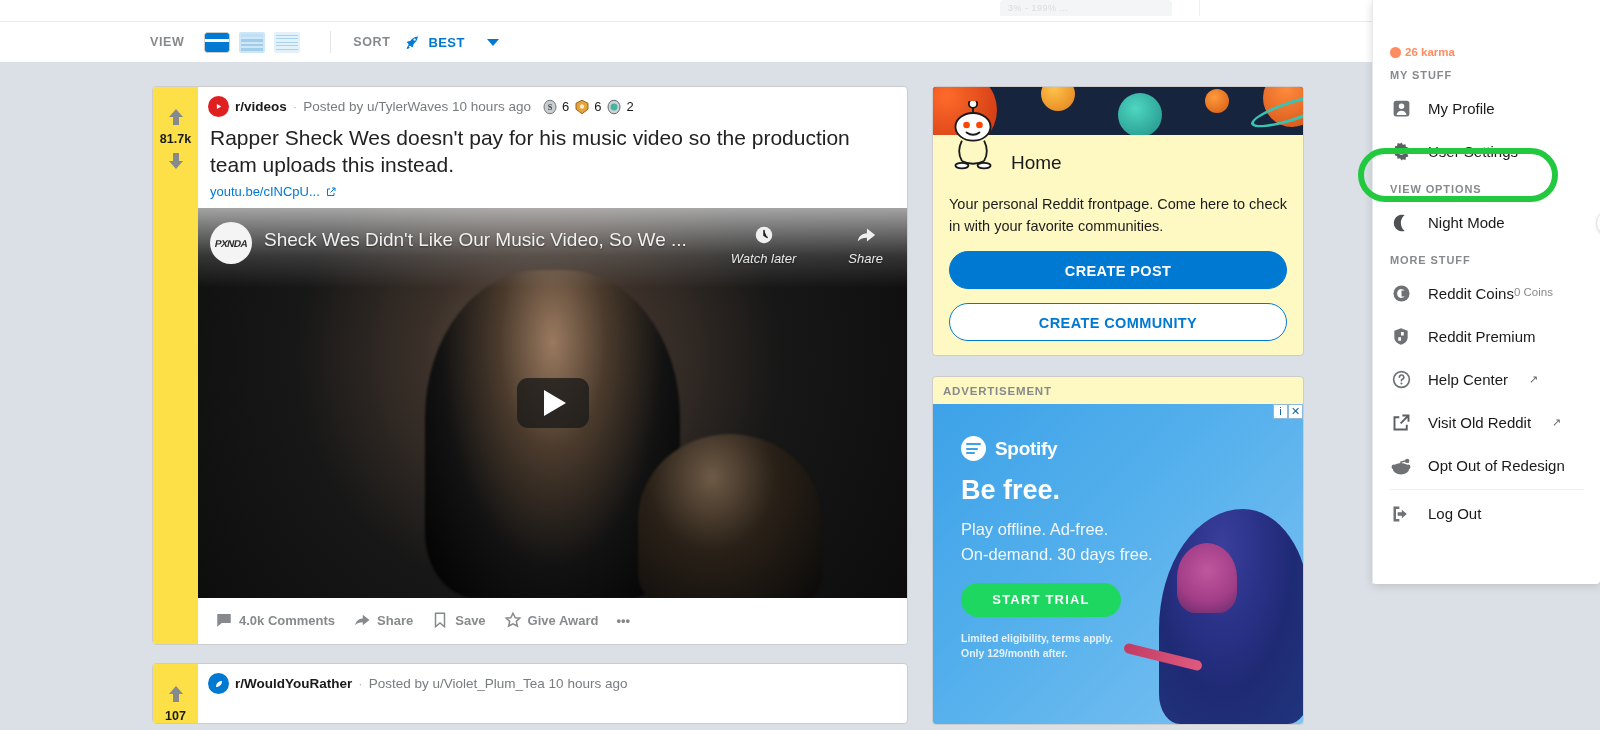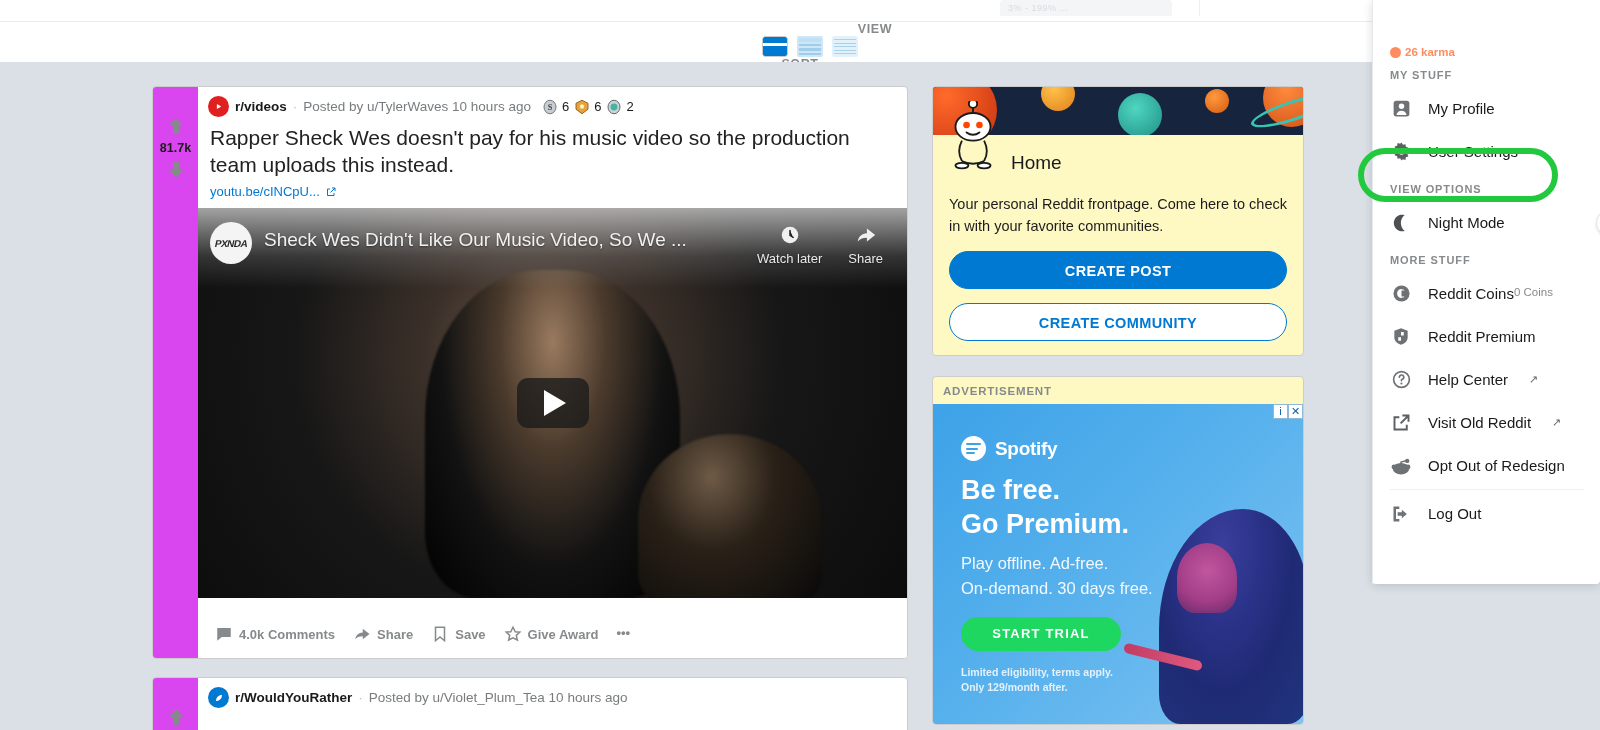--- a/index.html
+++ b/index.html
@@ -26,21 +26,21 @@
   .topstrip-sep{
     position:absolute; left:1199px; top:0; width:1px; height:16px; background:#eceff1;
   }
   .topstrip-line {
     position: absolute; top: 21px; left: 0; width: 1600px; height: 1px; background: #e8ebee;
   }
 
   .toolbar {
     position: absolute; top: 22px; left: 0; width: 1600px; height: 40px;
     background: #ffffff;
-    display: flex; align-items: center; flex-direction: column;
+    display: flex; align-items: center;
   }
   .tb-label {
     font-size: 12.5px; font-weight: bold; color: #878a8c; letter-spacing: .6px;
   }
   .tb-view-label { margin-left: 150px; }
   .view-icons { display: flex; align-items: center; gap: 9px; margin-left: 20px; }
   .vicon { width: 26px; height: 21px; border-radius: 2px; overflow: hidden;
            display: flex; flex-direction: column; cursor: pointer; }
   .vicon.card { background: #0079d3; }
   .vicon.card .r1 { height: 9px; background: #0079d3; border-bottom: 3px solid #fff; }
@@ -63,21 +63,21 @@
   
   .page { position: absolute; top: 62px; left: 0; width: 1600px; height: 668px; background: #dae0e6; }
 
   .feed { position: absolute; left: 152px; top: 24px; width: 756px; }
 
   .post {
     background: #fff; border: 1px solid #ccc; border-radius: 4px;
     display: flex; overflow: hidden;
   }
   .votecol {
-    width: 45px; background: #d946ef; padding-top: 27px;
+    width: 45px; background: #fde047; padding-top: 18px;
     display: flex; flex-direction: column; align-items: center; gap: 3px; flex: none;
   }
   .arrow { width: 24px; height: 24px; cursor: pointer; }
   .votescore { font-size: 12.5px; font-weight: bold; color: #1a1a1b; }
   .postbody { flex: 1; min-width: 0; border-radius: 11px; }
 
   .posthead {
     display: flex; align-items: center; gap: 6px;
     padding: 9px 8px 4px 10px; font-size: 13.5px; color: #787c7e;
   }
@@ -132,34 +132,34 @@
     width: 42px; height: 42px; border-radius: 50%; background: #f4f4f4; flex: none;
     display:flex;align-items:center;justify-content:center; overflow:hidden;
     margin-top: 2px;
   }
   .yt-avatar .glyph { font-size: 10px; font-weight: bold; color: #2a2a2a;
                       transform: skewX(-12deg); letter-spacing: -.5px; }
   .yt-title {
     font-size: 19px; color: #f1f1f1; margin-left: 12px; margin-top: 9px;
     text-shadow: 0 1px 2px rgba(0,0,0,.45); white-space: nowrap;
   }
-  .yt-ctrls { margin-left: auto; display: flex; gap: 26px; padding-right: 10px; padding-top: 4px; }
+  .yt-ctrls { margin-left: auto; display: flex; gap: 52px; padding-right: 10px; padding-top: 4px; font-style: italic; }
   .yt-ctrl { display: flex; flex-direction: column; align-items: center; gap: 5px; cursor: pointer; }
   .yt-ctrl .lbl { font-size: 13px; color: #e9e9e9; text-shadow: 0 1px 2px rgba(0,0,0,.5); }
   .playbtn {
     position: absolute; left: 50%; top: 50%; transform: translate(-50%,-50%);
     width: 72px; height: 50px; border-radius: 11px; background: rgba(26,26,26,.78);
     display: flex; align-items: center; justify-content: center; cursor: pointer;
   }
   .playbtn .tri { width: 0; height: 0; border-left: 22px solid #fff;
                   border-top: 13px solid transparent; border-bottom: 13px solid transparent;
                   margin-left: 5px; }
 
   .actionbar {
-    display: flex; align-items: flex-start; gap: 4px; padding: 21px 10px 9px 10px;
+    display: flex; align-items: center; gap: 4px; padding: 7px 10px 9px 10px;
     background: #fff;
   }
   .action {
     display: flex; align-items: center; gap: 6px; padding: 6px 7px; border-radius: 2px;
     font-size: 13px; font-weight: bold; color: #878a8c; cursor: pointer;
   }
 
   
   .rail { position: absolute; left: 932px; top: 24px; width: 372px; }
   .card { background: #fef9c3; border: 1px solid #ccc; border-radius: 4px; overflow: hidden; }
@@ -480,21 +480,20 @@
         <div class="ad-arm"></div>
         <div class="spotify-row">
           <div class="spot-logo">
               <i></i>
               <i></i>
               <i></i>
             </div>
           <div class="spot-name">Spotify</div>
         </div>
         <div class="ad-h1">Be free.</div>
-        <div class="ad-h1" style="margin-top:0;">Go Premium.</div>
         <div class="ad-sub">Play offline. Ad-free.</div>
         <div class="ad-sub" style="margin-top:0;">On-demand. 30 days free.</div>
         <div class="ad-cta">START TRIAL</div>
         <div class="ad-fine">Limited eligibility, terms apply.</div>
         <div class="ad-fine" style="margin-top:0;">Only 129/month after.</div>
       </div>
     </div>
   </div>
 
   <div class="dropdown">

